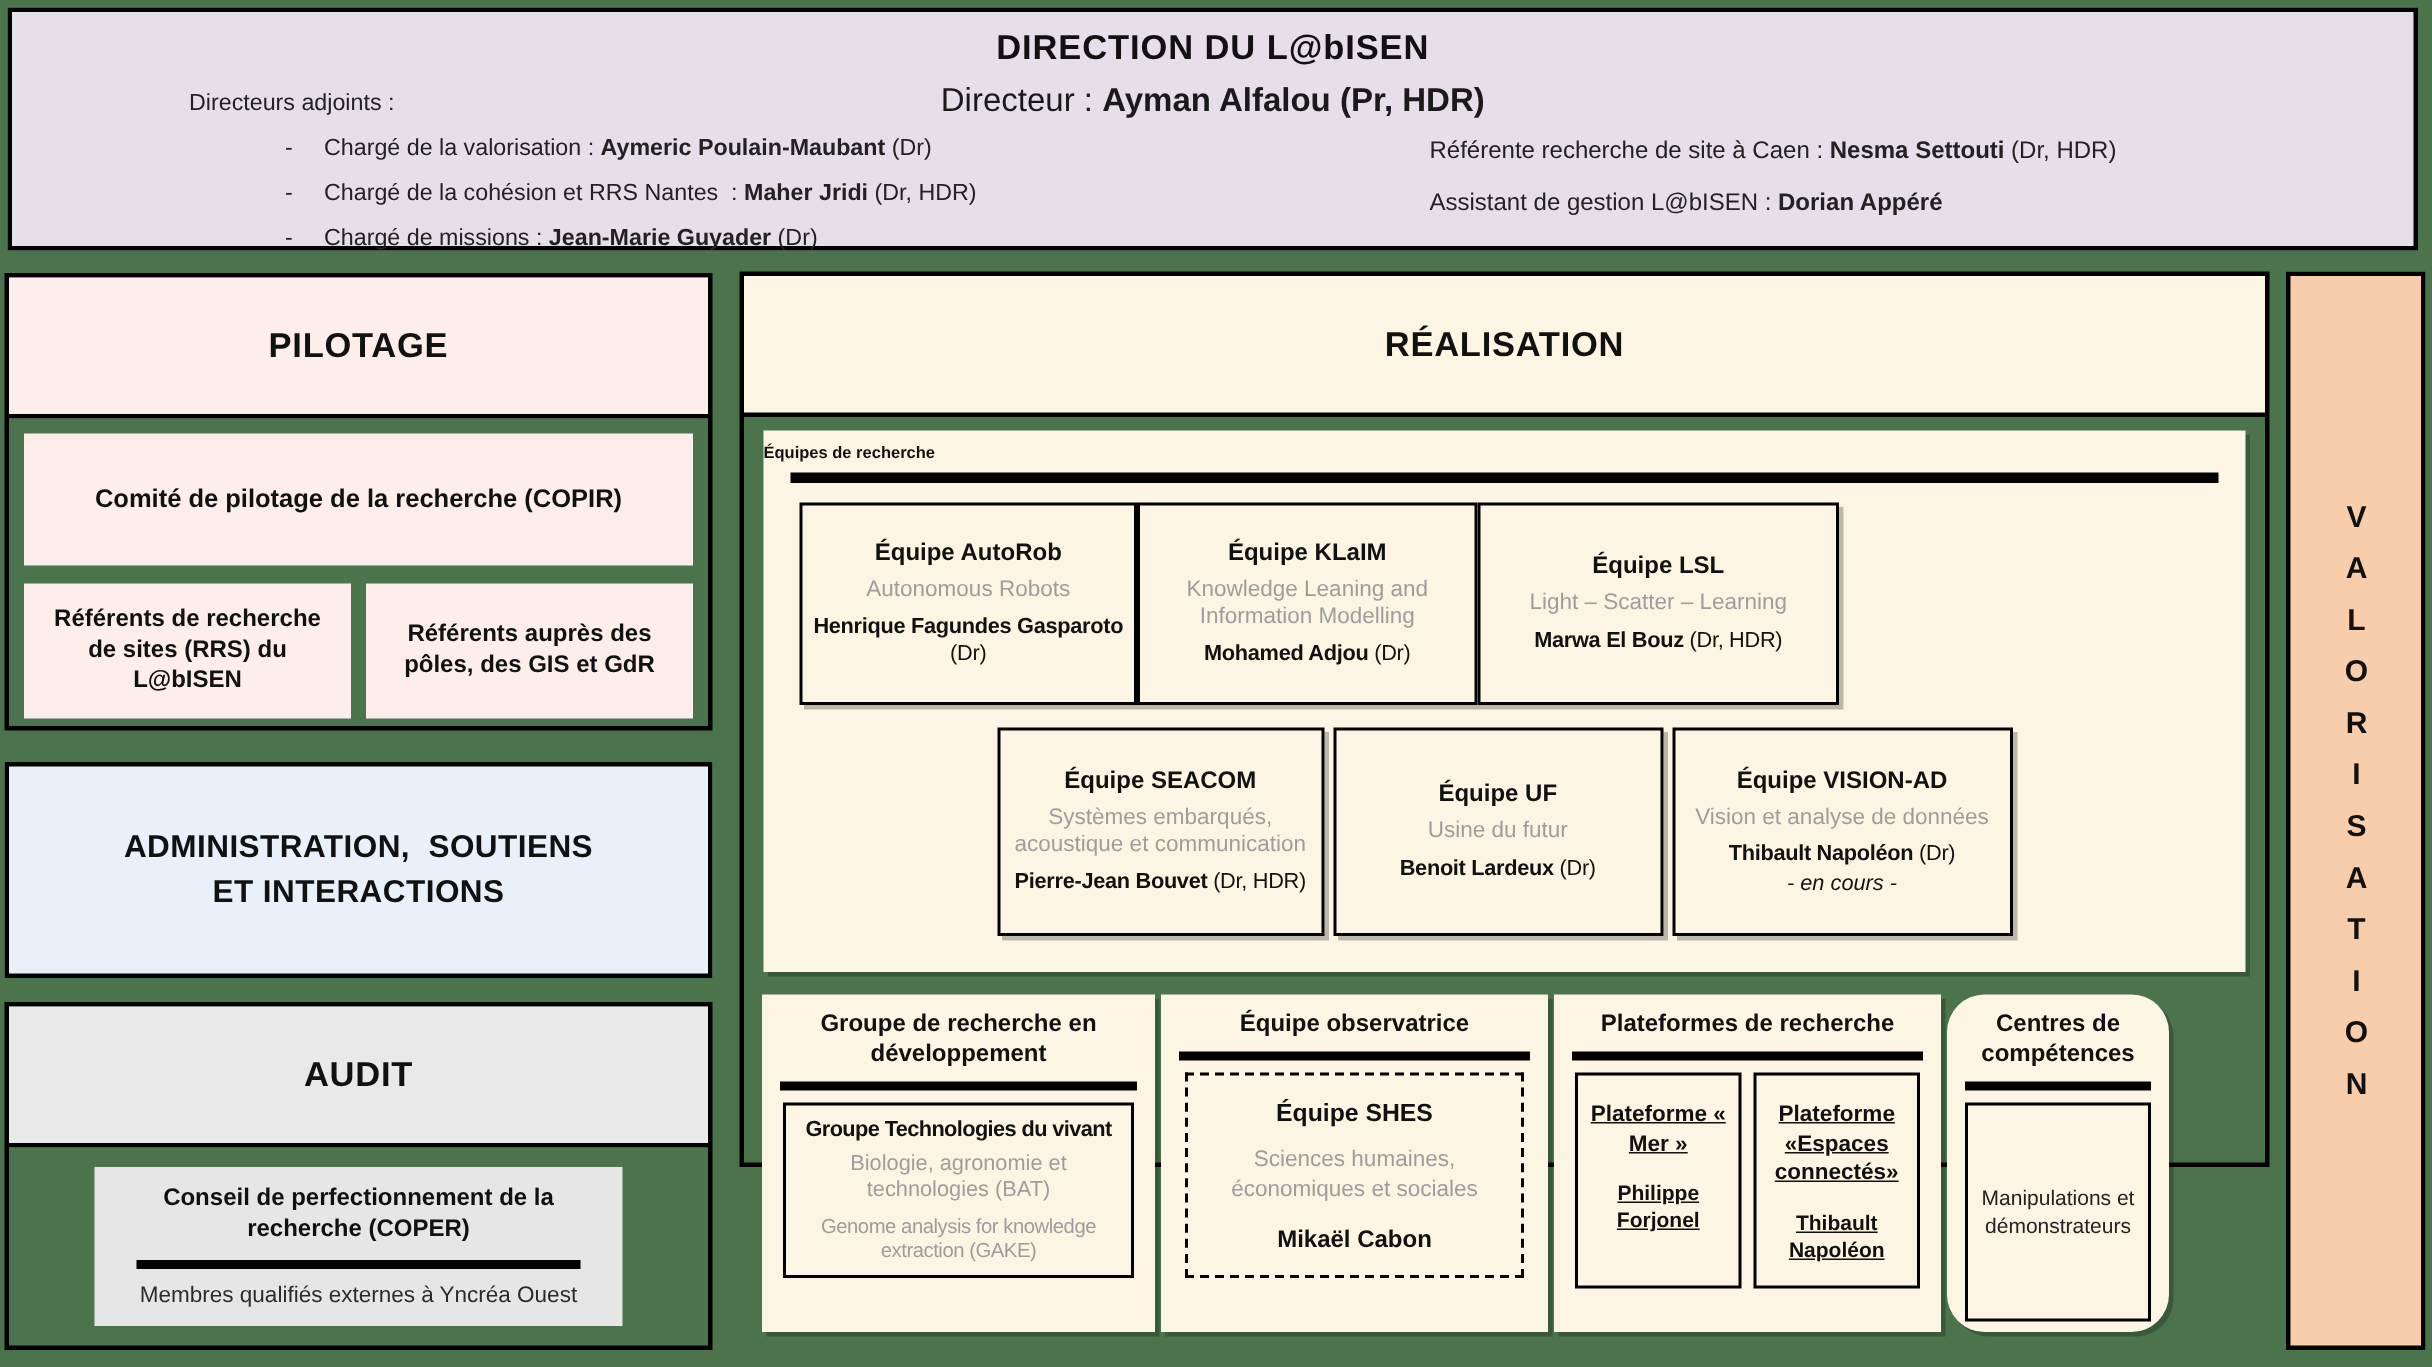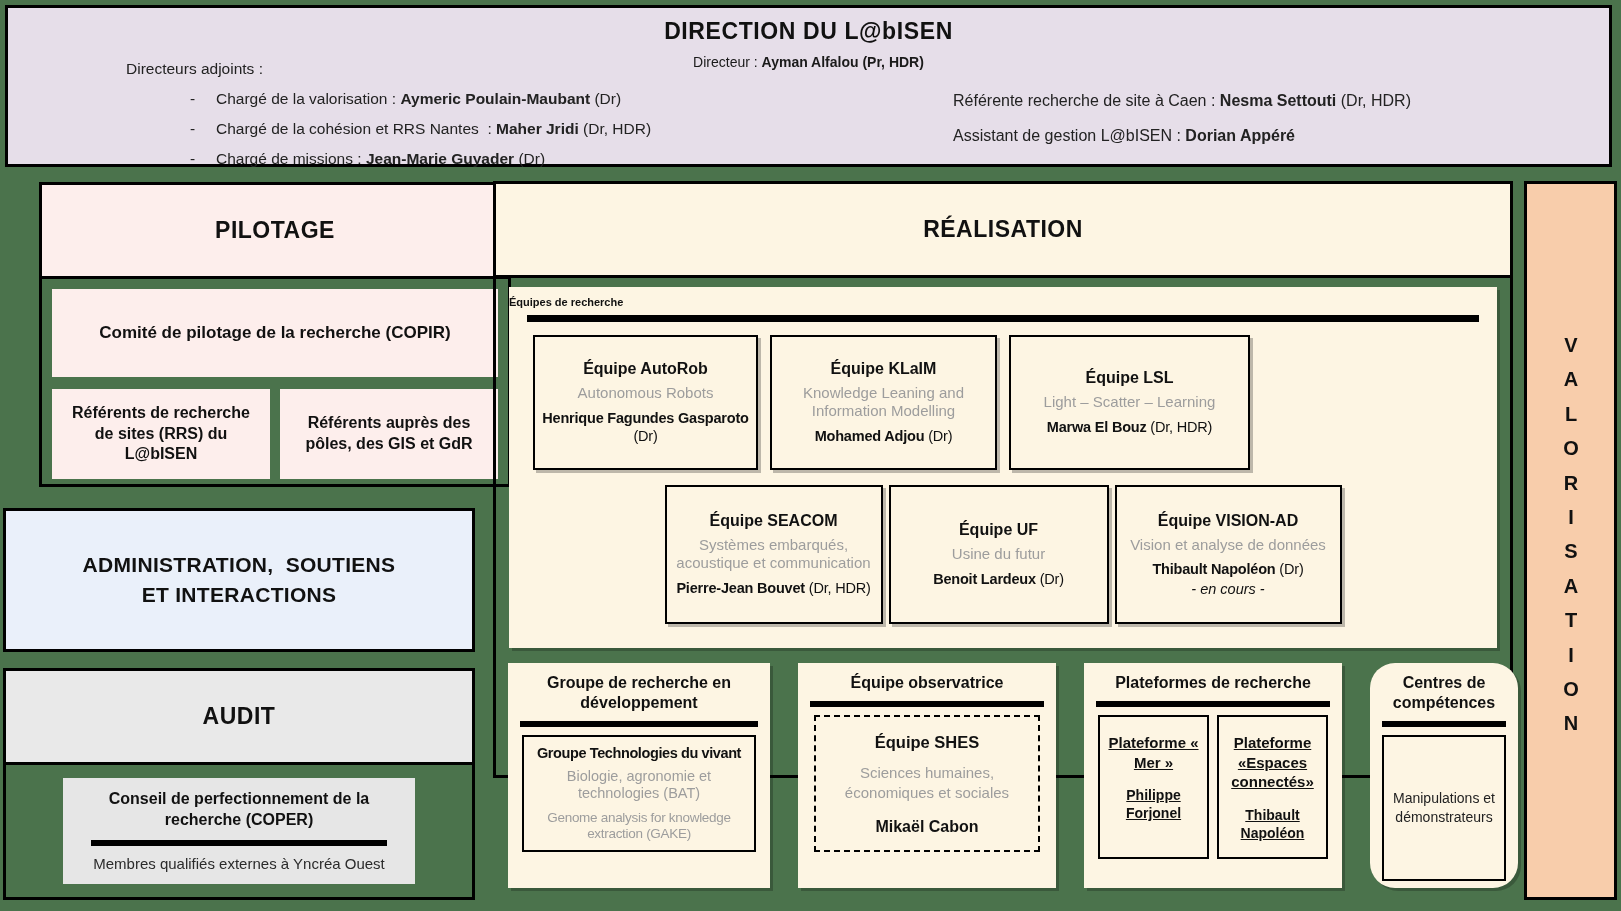--- a/index.html
+++ b/index.html
@@ -19,39 +19,39 @@
     position: absolute; left: 5px; top: 5px; width: 1607px; height: 162px;
     background: var(--lavender, #e6dee9);
     border: 3px solid #000;
   }
   .direction-title {
     text-align: center; font-weight: bold; font-size: 23px;
     margin-top: 10px; letter-spacing: .6px;
   }
   .director-line {
     position: absolute; left: 0; right: 0; top: 46px;
-    text-align: center; font-size: 14px; color: #1a1a1a;
+    text-align: center; font-size: 22px; color: #1a1a1a;
   }
   .adjoints-block { position: absolute; left: 118px; top: 52px; font-size: 15.5px; color: #222; }
   .adjoint-row { display: flex; margin: 11px 0 0 64px; line-height: 19px; }
   .adjoint-dash { width: 26px; text-align: left; }
   .band-right { position: absolute; left: 945px; top: 84px; font-size: 16px; color: #222; }
   .band-right .right-line { margin-bottom: 17px; }
 
   
   .section { position: absolute; border: 3px solid #000; }
   .section-header {
     display: flex; align-items: center; justify-content: center;
     font-weight: bold; font-size: 23px; letter-spacing: .5px; text-align: center;
     border-bottom: 3px solid #000; height: 94px;
   }
   .divider { background: #000; }
 
   
-  .pilotage-section { left: 3px; top: 182px; width: 472px; height: 305px; margin-left: 36px; }
+  .pilotage-section { left: 3px; top: 182px; width: 472px; height: 305px; }
   .pilotage-header { background: var(--pink, #fdeeec); }
   .pilotage-content { padding: 10px 10px 0 10px; }
   .copir-box {
     background: var(--pink, #fdeeec);
     height: 88px; display: flex; align-items: center; justify-content: center;
     font-weight: bold; font-size: 17px; text-align: center; padding: 0 20px;
   }
   .ref-row { display: flex; gap: 10px; margin-top: 12px; }
   .ref-box {
     flex: 1; background: var(--pink, #fdeeec); height: 90px;
@@ -80,38 +80,38 @@
   .realisation-section { left: 493px; top: 181px; width: 1020px; height: 597px; }
   .realisation-header { background: var(--cream, #fdf5e3); }
   .real-content { position: relative; height: 619px; }
   .equipes-box {
     position: absolute; left: 13px; top: 9px; width: 988px; height: 361px;
     background: var(--cream, #fdf5e3); box-shadow: 3px 3px 0 rgba(0,0,0,.22);
     padding-top: 9px;
   }
   .equipes-title { font-weight: bold; font-size: 11px; }
   .equipes-divider { height: 7px; margin: 7px 18px 13px; }
-  .team-row1 { display: flex; gap: 12px; padding-left: 24px; }
+  .team-row1 { display: flex; padding-left: 24px; }
   .team-row2 { display: flex; gap: 6px; justify-content: center; margin-top: 15px; }
   .team-box {
     border: 2px solid #000; background: var(--cream, #fdf5e3);
     box-shadow: 3px 3px 0 rgba(0,0,0,.25);
     display: flex; flex-direction: column; align-items: center; justify-content: center;
     text-align: center; padding: 4px 6px;
   }
   .team-row1 .team-box { height: 135px; }
   .team-row2 .team-box { height: 139px; }
   .w1 { width: 225px; } .w2 { width: 225px; } .w3 { width: 227px; } .w4 { width: 241px; }
   .w5 { width: 218px; } .w6 { width: 220px; } .w7 { width: 227px; }
   .team-code { font-weight: bold; font-size: 16px; }
   .team-sub { color: var(--muted, #9d9d9d); font-size: 15px; line-height: 1.25; margin: 6px 2px; }
   .team-leader { font-size: 14.5px; letter-spacing: -0.2px; line-height: 1.25; }
   .team-note { font-style: italic; font-size: 14.5px; margin-top: 3px; }
 
-  .bottom-row { position: absolute; left: 0; top: 385px; display: flex; gap: 28px; padding-left: 12px; }
+  .bottom-row { position: absolute; left: 0; top: 385px; display: flex; gap: 4px; padding-left: 12px; }
   .bbox {
     background: var(--cream, #fdf5e3); height: 225px; padding: 10px 8px 0;
     box-shadow: 3px 3px 0 rgba(0,0,0,.22);
   }
   .bbox-groupe { width: 262px; } .bbox-obs { width: 258px; }
   .bbox-plat { width: 258px; } .bbox-centres { width: 148px; border-radius: 25px; }
   .bbox-title { font-weight: bold; font-size: 16px; text-align: center; line-height: 1.25; }
   .bbox-divider { height: 6px; margin: 8px 4px; }
   .inner-box { border: 2px solid #000; background: var(--cream, #fdf5e3); text-align: center; }
   .groupe-inner { margin: 0 6px; padding: 8px 4px; }

